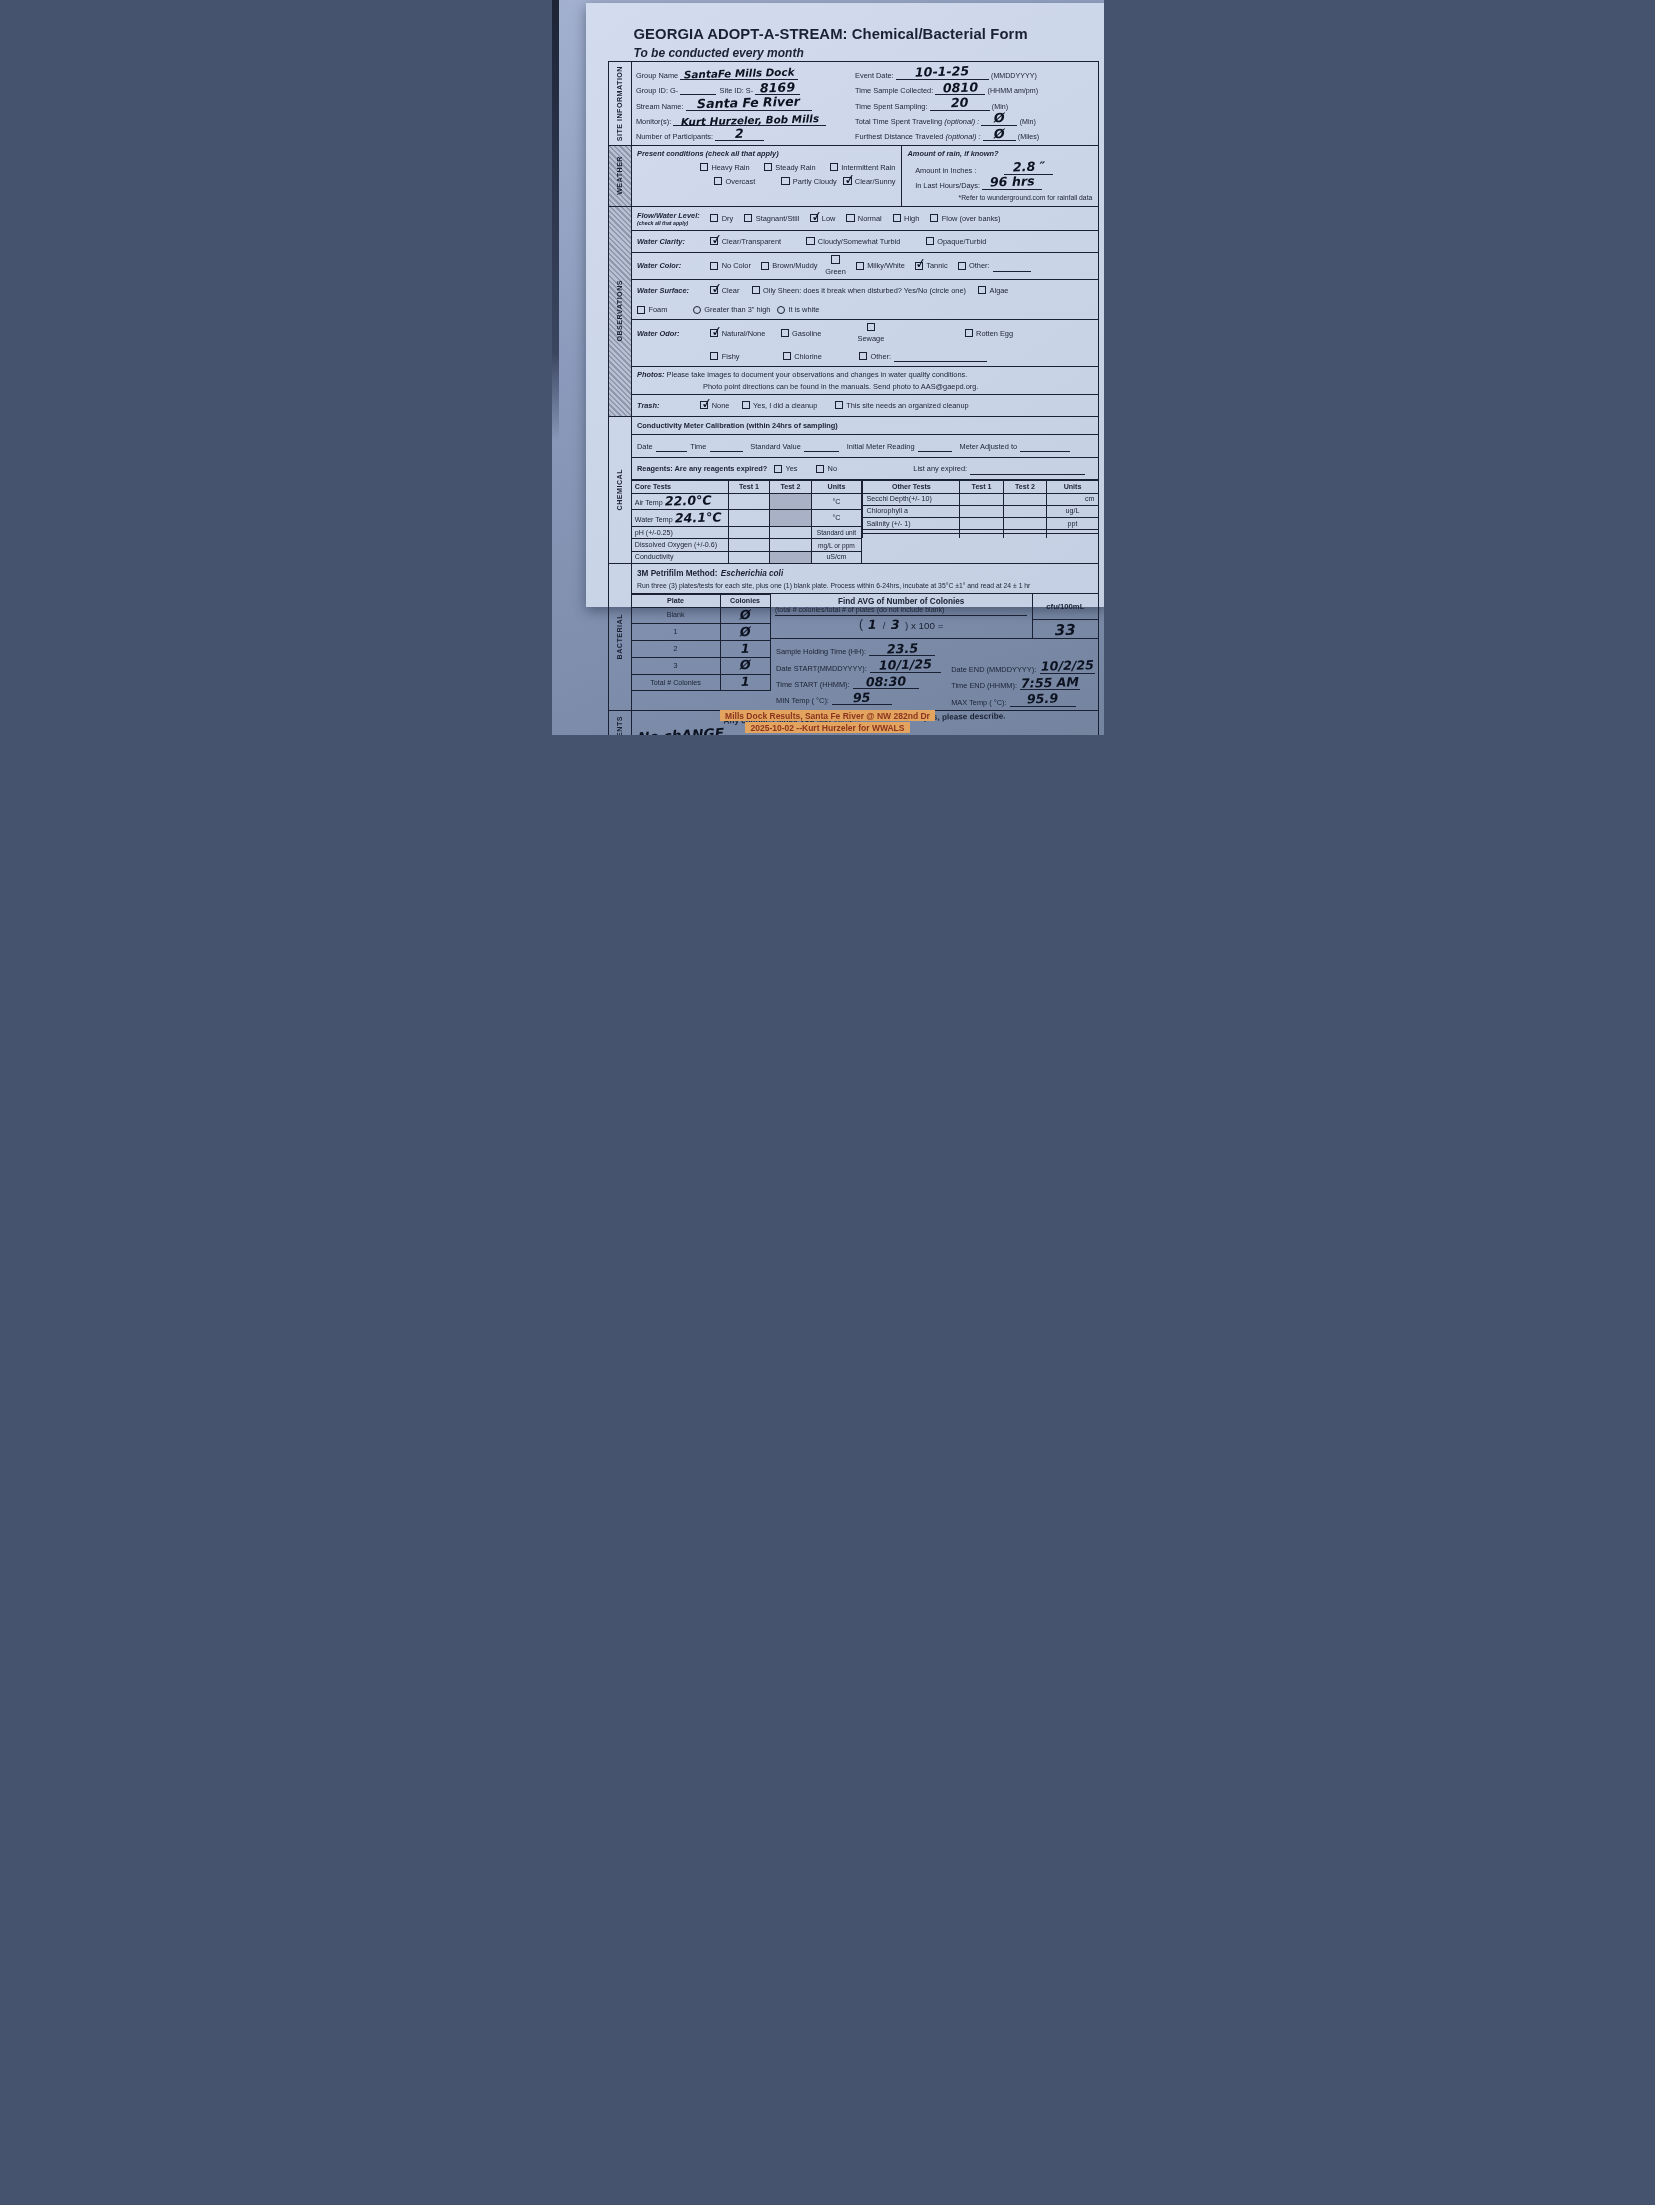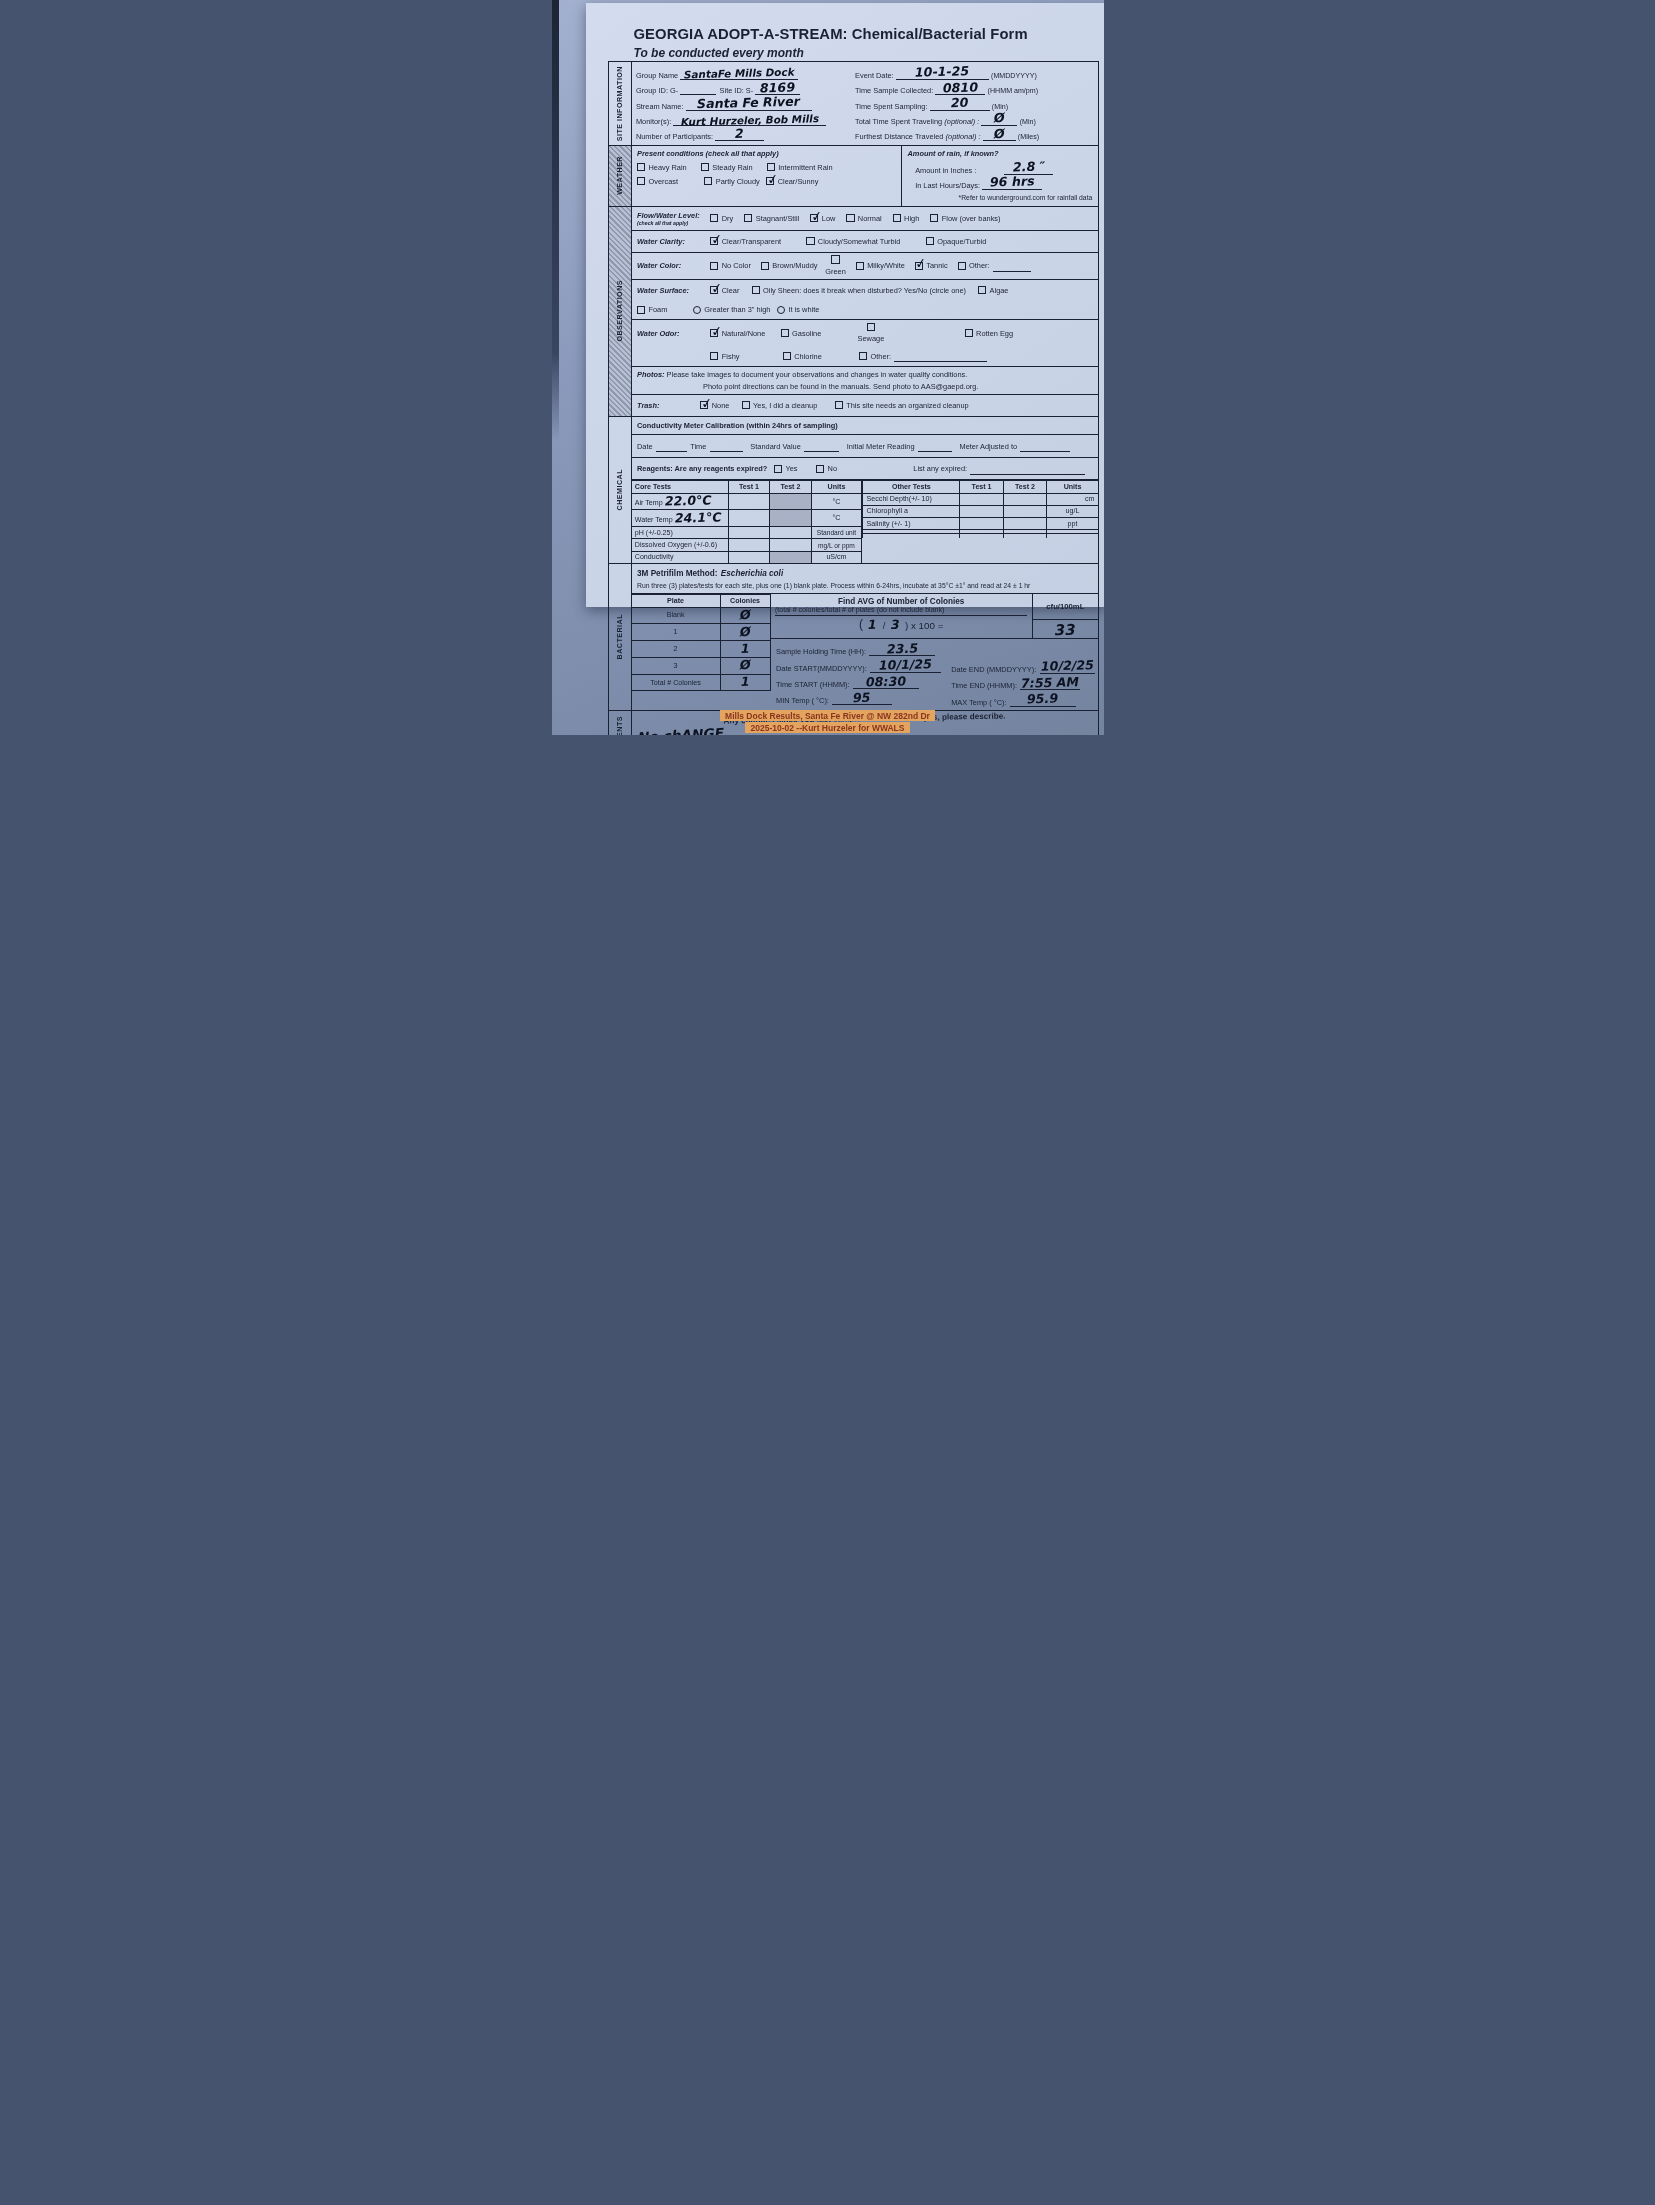--- a/index.html
+++ b/index.html
@@ -70,21 +70,21 @@
   .si-col{padding:3.3px 4.4px;display:flex;flex-direction:column;justify-content:space-between;}
   .si-col.left{flex:0 0 47%;}
   .si-col.right{flex:1;}
   .si-row{display:flex;align-items:flex-end;gap:2.2px;min-height:14.8px;white-space:nowrap;}
   .fmt{font-size:7.1px;}
   .opt-note{font-style:italic;}
   
   .wx-grid{display:flex;}
   .wx-left{flex:1;padding:3.3px 5.5px;border-right:1.6px solid var(--ink);}
   .wx-right{flex:0 0 42%;padding:3.3px 5.5px;}
-  .wx-opts{display:flex;gap:14.2px;margin-top:4.9px;}
+  .wx-opts{display:flex;gap:14.2px;margin-top:4.9px;justify-content:flex-end;}
   .wx-note{font-size:6.8px;text-align:right;margin-top:4.4px;}
   
   table{border-collapse:collapse;width:100%;}
   th,td{border:1.1px solid var(--ink);padding:1.6px 3.3px;font-size:7.1px;}
   th{font-weight:bold;}
   td.shaded{background:var(--shade);}
   .tbl-zone{display:flex;}
   .tbl-zone > div{min-width:0;}
   
   .bact-grid{display:flex;align-items:stretch;}

